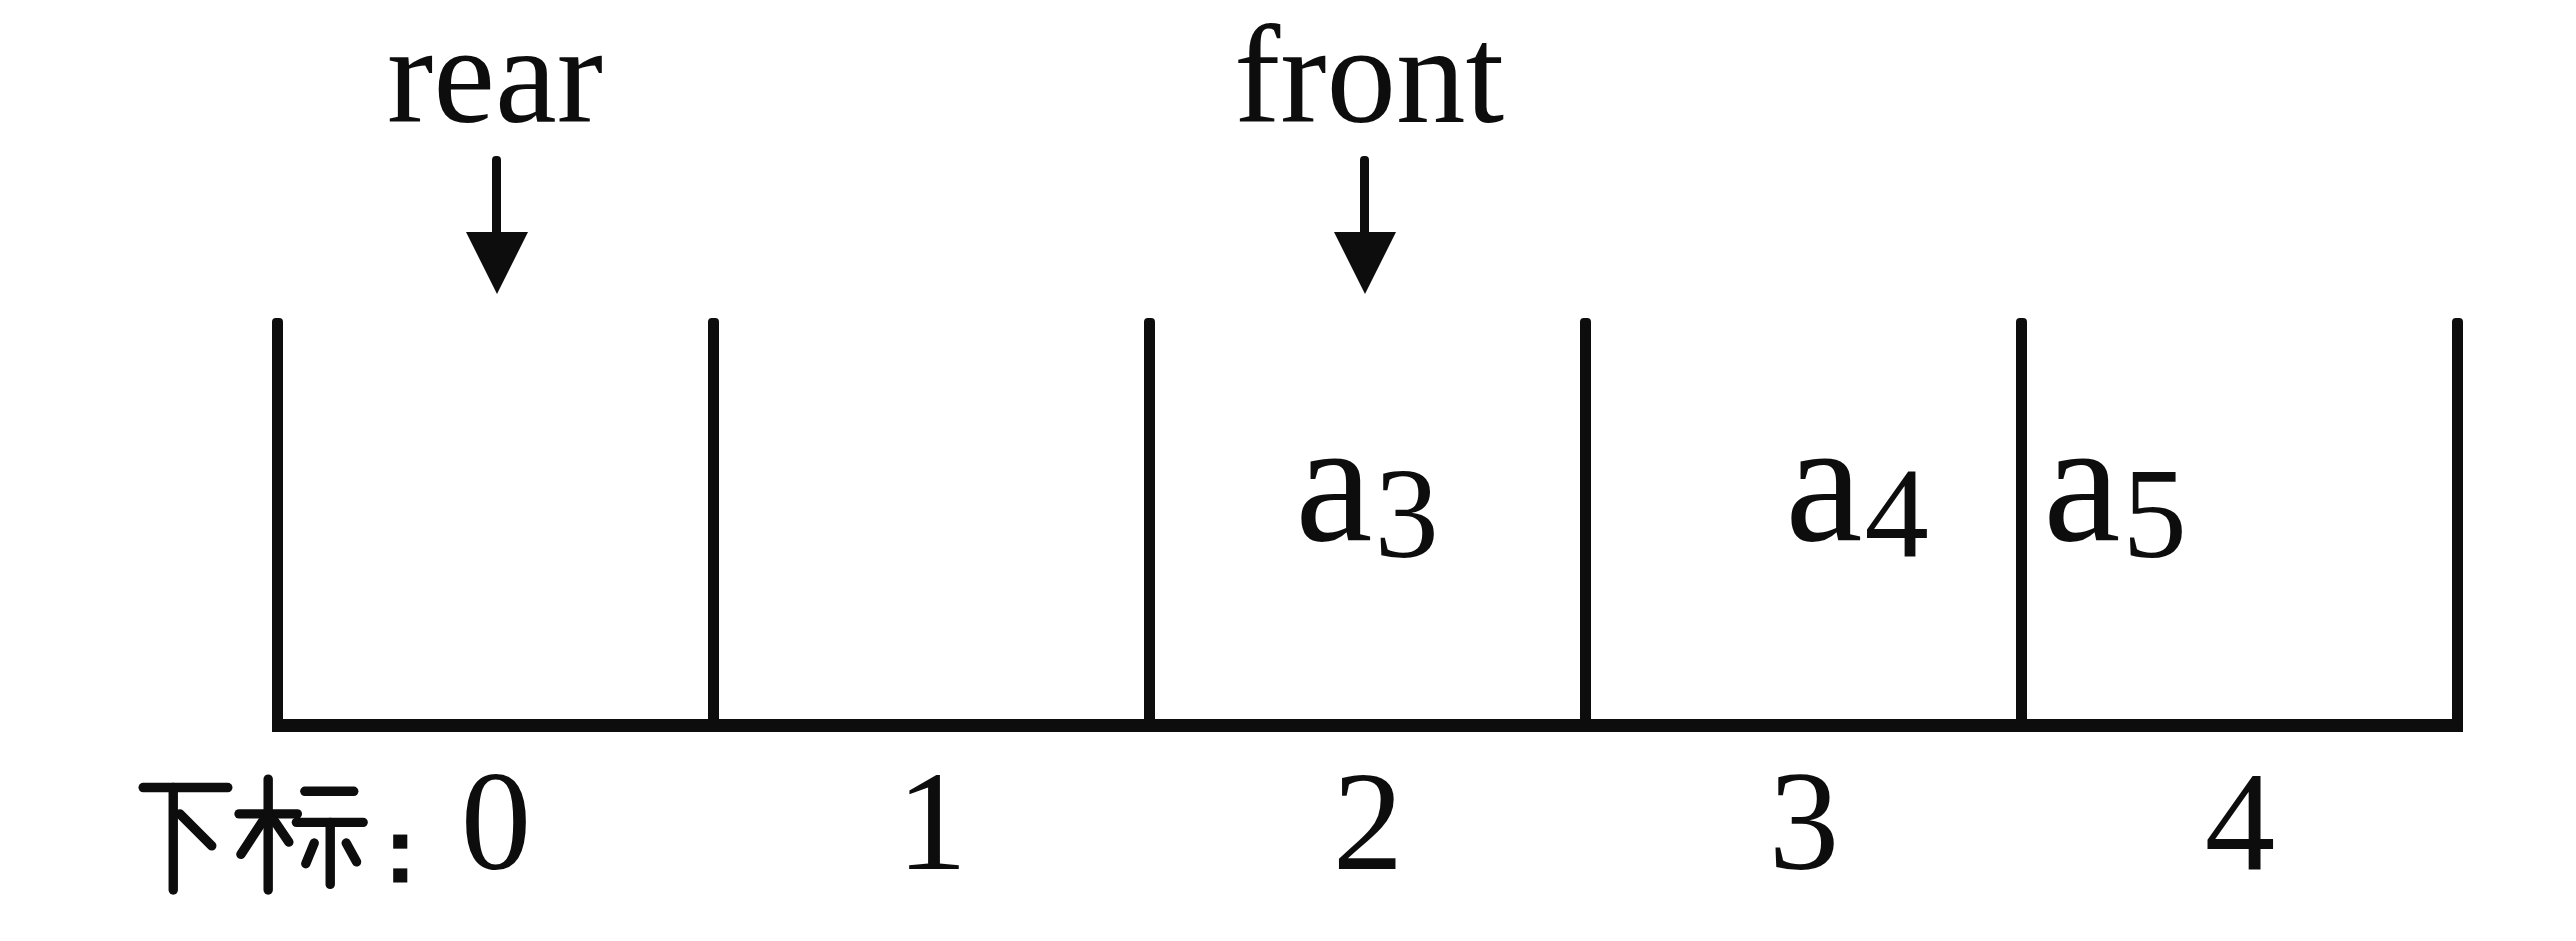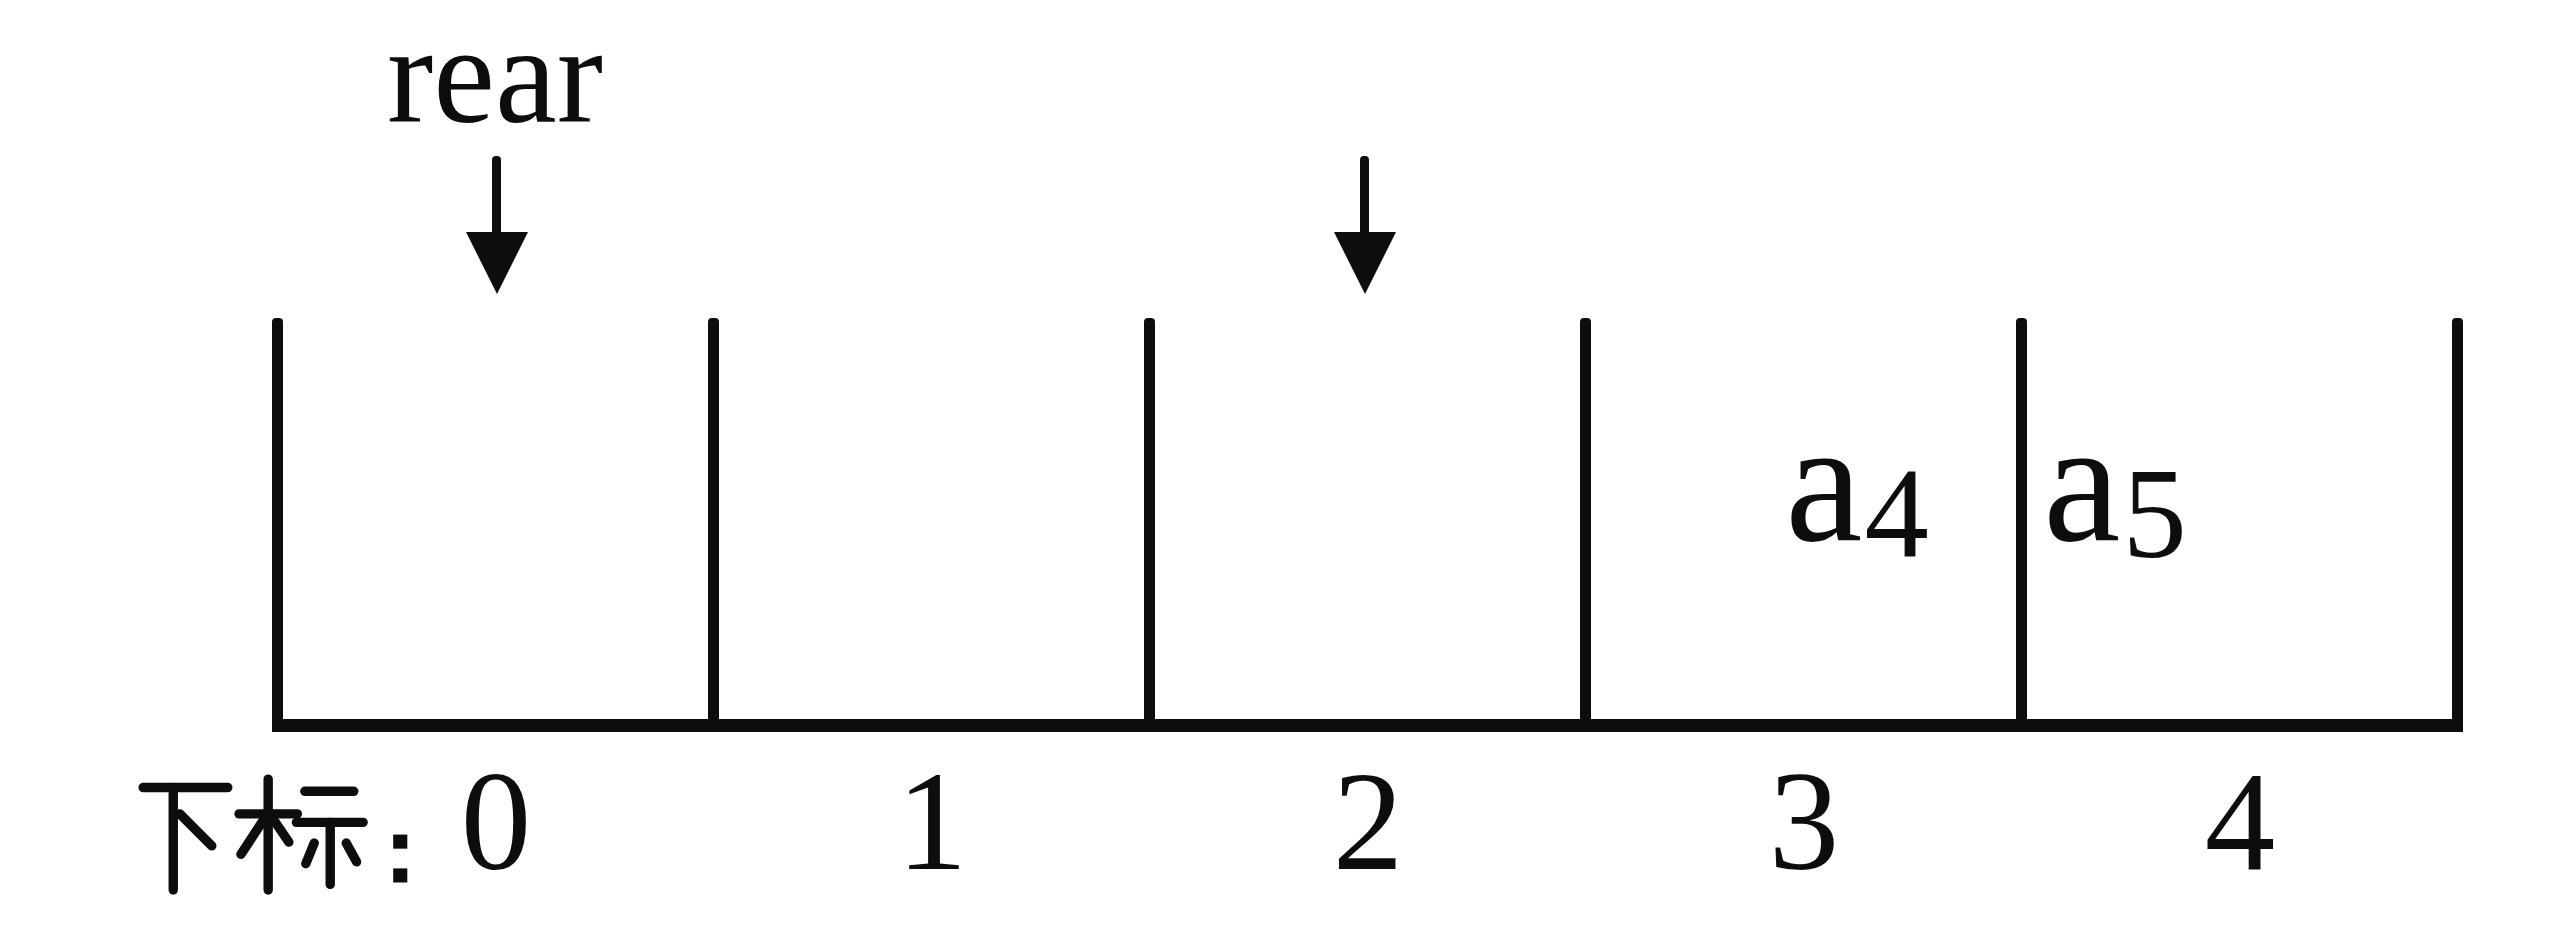--- a/index.html
+++ b/index.html
@@ -87,33 +87,35 @@
 </style>
 </head>
 <body>
 
 <div class="figure">
 
   <div class="pointer-label" style="left:495px">rear</div>
   <div class="arrow-shaft" style="left:492px"></div>
   <div class="arrow-head" style="left:466px"></div>
 
+  <div class="pointer-label" style="left:1369px">front</div>
   <div class="arrow-shaft" style="left:1360px"></div>
   <div class="arrow-head" style="left:1334px"></div>
 
   <div class="vline" style="left:272px"></div>
   <div class="vline" style="left:708px"></div>
   <div class="vline" style="left:1144px"></div>
   <div class="vline" style="left:1580px"></div>
   <div class="vline" style="left:2016px"></div>
   <div class="vline" style="left:2452px"></div>
   <div class="baseline"></div>
 
   <div class="cell-value" style="left:336px"><span></span><sub></sub></div>
   <div class="cell-value" style="left:772px"><span></span><sub></sub></div>
+  <div class="cell-value" style="left:1208px"><span>a</span><sub>3</sub></div>
   <div class="cell-value" style="left:1698px"><span>a</span><sub>4</sub></div>
   <div class="cell-value" style="left:1956px"><span>a</span><sub>5</sub></div>
 
   <div class="index-caption">
     <span class="sr-only">下标:</span>
     <svg width="320" height="141" viewBox="0 0 340 150" aria-hidden="true">
       <g stroke="#0d0d0d" stroke-width="10" fill="none" stroke-linecap="round">
 
         <path d="M34 24 H124"></path>
         <path d="M66 24 V133"></path>

